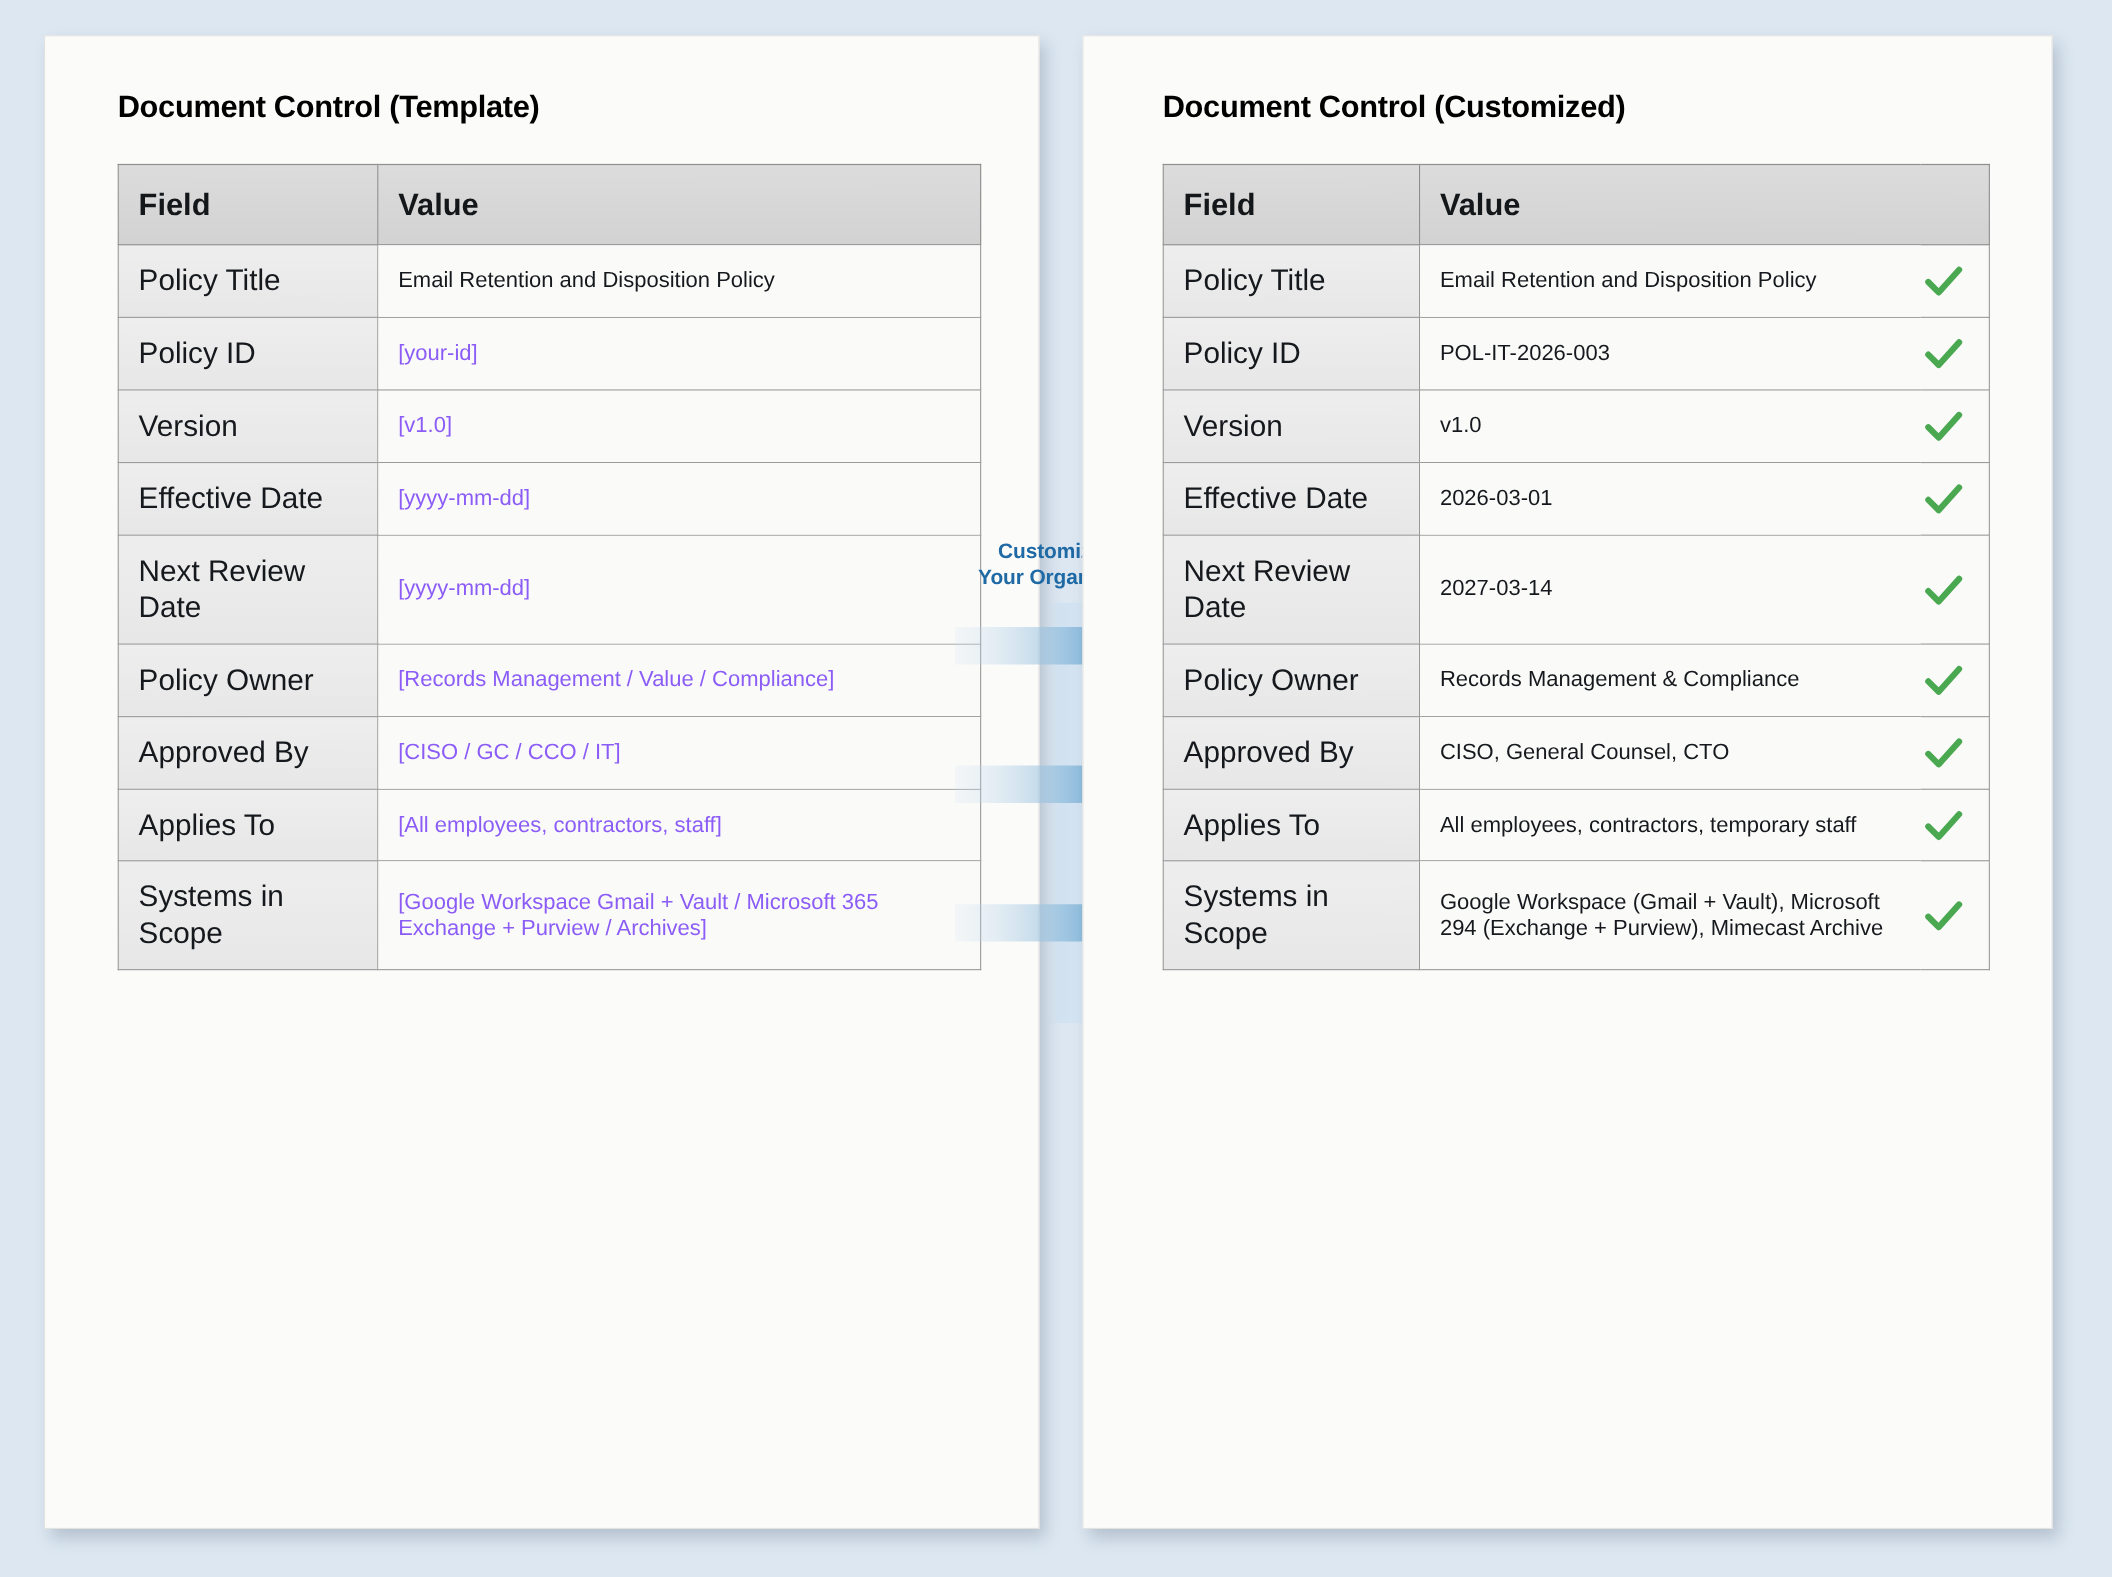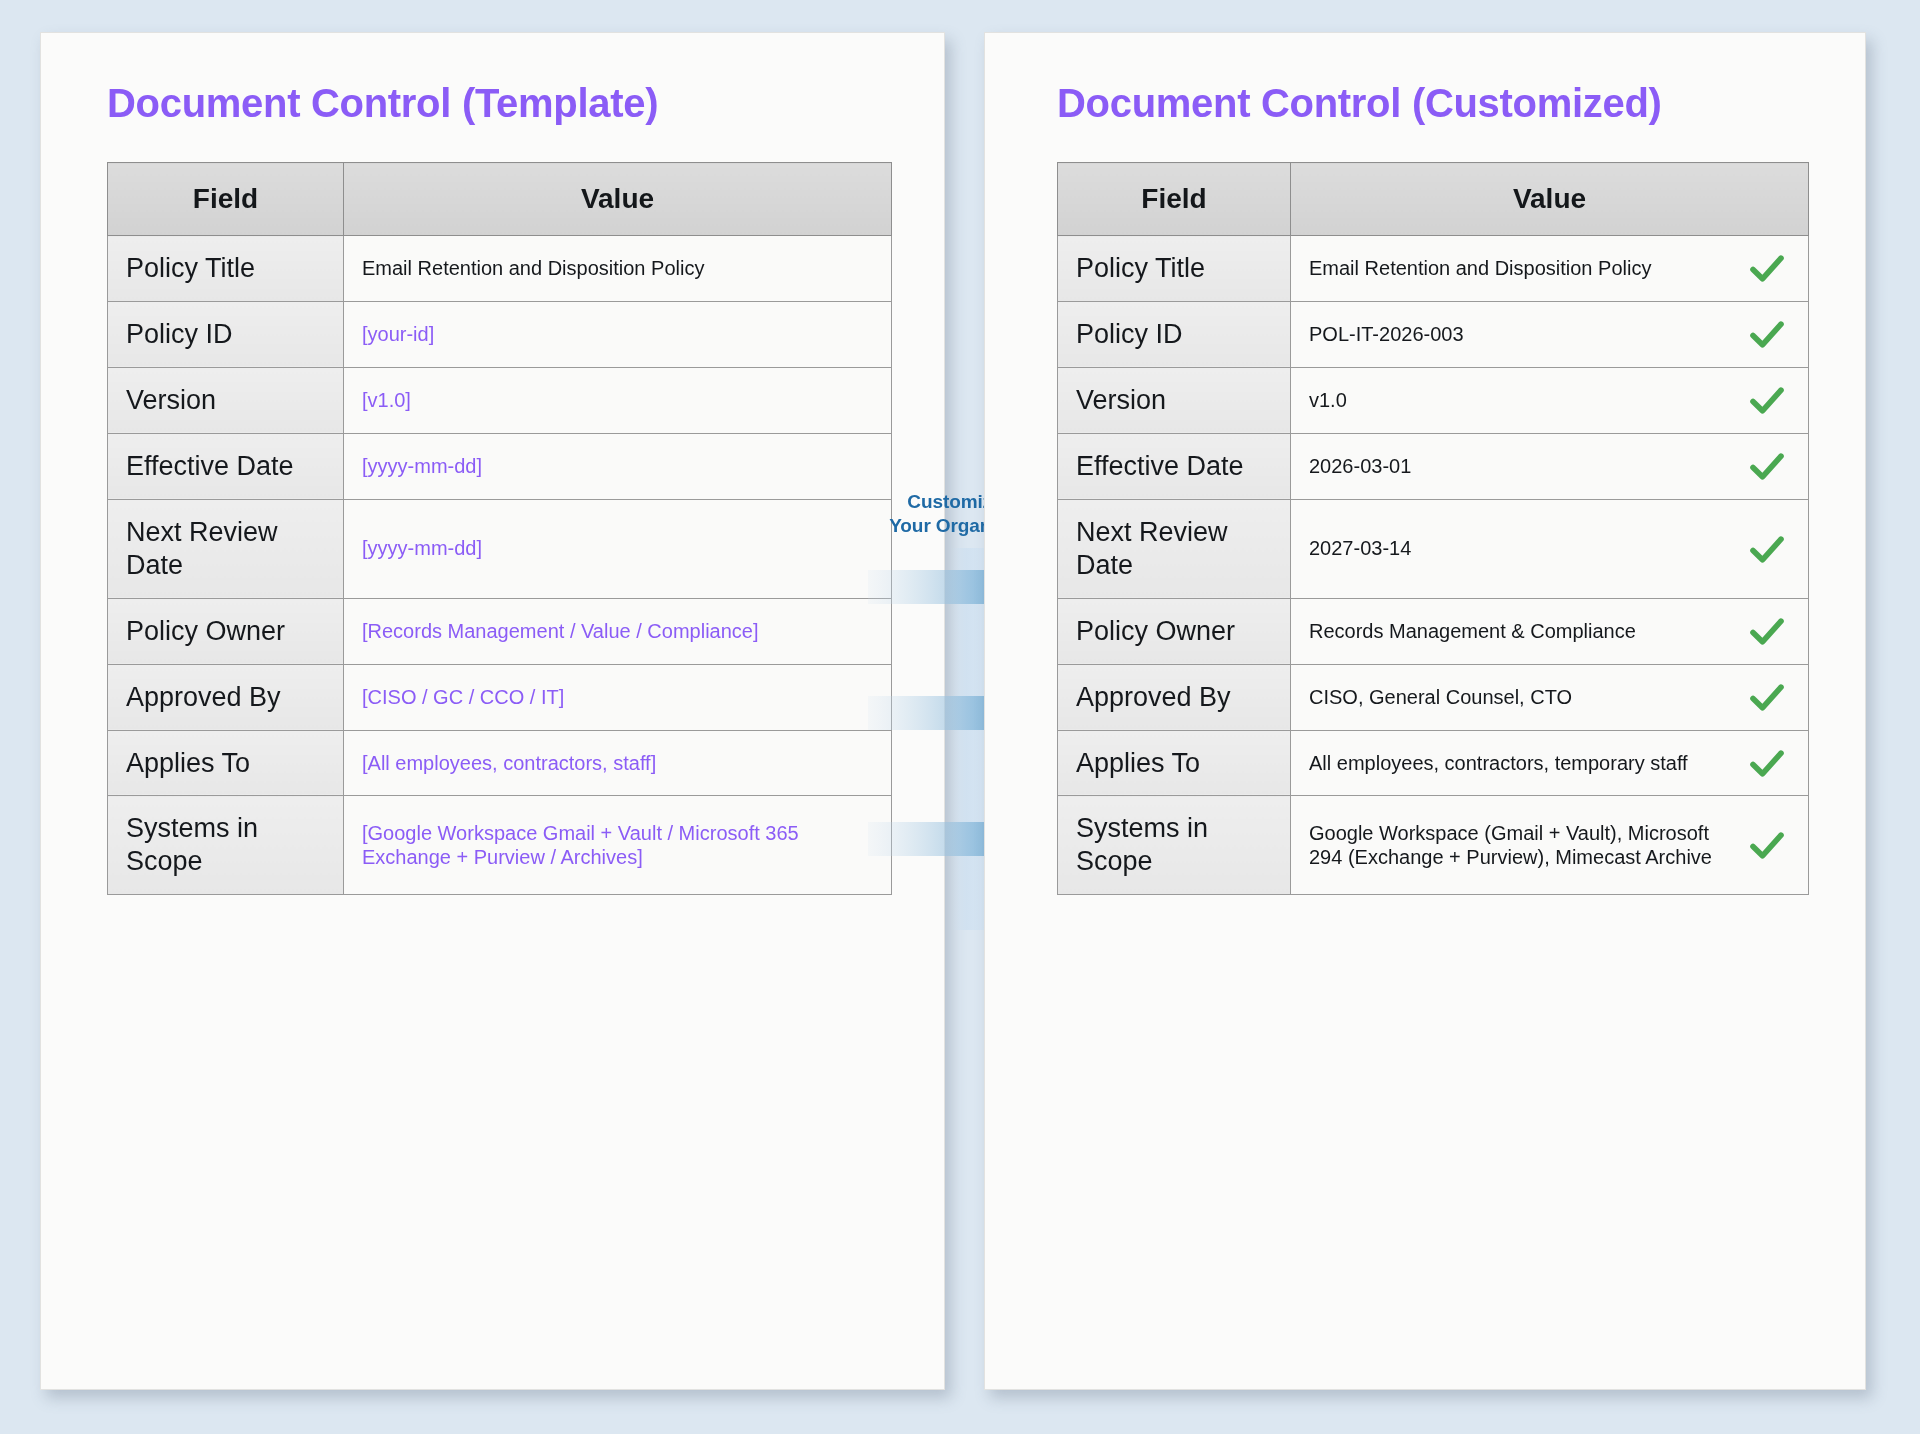--- a/index.html
+++ b/index.html
@@ -32,23 +32,23 @@
     border: 1px solid #e2e2e0;
     box-shadow: 6px 8px 14px rgba(80,95,115,0.28);
   }
   .card-left  { left: 40px;   width: 905px; }
   .card-right { left: 984px; width: 882px; }
 
   .card-inner { padding: 48px 52px 0 66px; }
   .card-right .card-inner { padding-left: 72px; padding-right: 56px; }
 
   .panel-title {
-    font-size: 40px;
+    font-size: 28px;
     font-weight: bold;
-    color: #8b5cf6;
+    color: #000000;
     letter-spacing: -0.3px;
     margin-bottom: 36px;
     white-space: nowrap;
   }
 
   
   table {
     border-collapse: collapse;
     width: 100%;
     table-layout: fixed;
@@ -60,21 +60,20 @@
     vertical-align: middle;
   }
 
   thead th {
     background: linear-gradient(180deg,#dcdcdc 0%, #d2d2d2 100%);
     font-size: 28px;
     font-weight: bold;
     color: #14171a;
     padding: 20px 18px;
     border-color: #8e8e8e;
-    text-align: center;
   }
 
   td.field-cell {
     background: linear-gradient(180deg,#eeeeee 0%, #e7e7e7 100%);
     font-size: 27px;
     color: #15181c;
     padding: 16px 18px;
     line-height: 1.22;
   }
 

